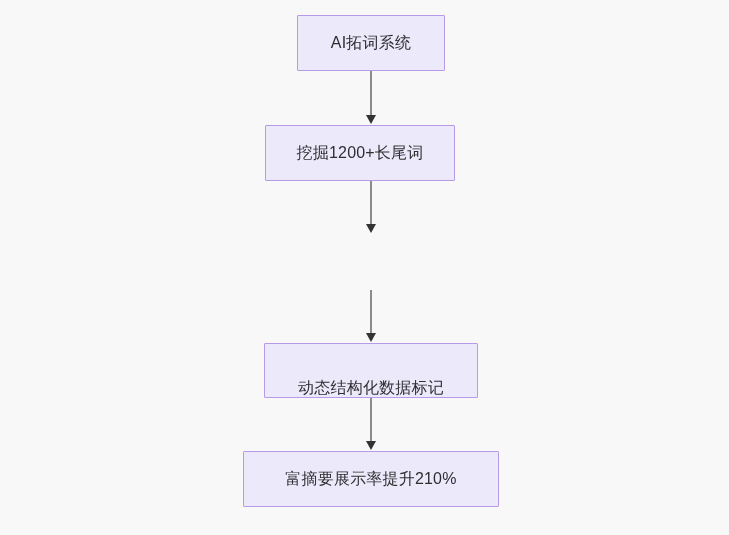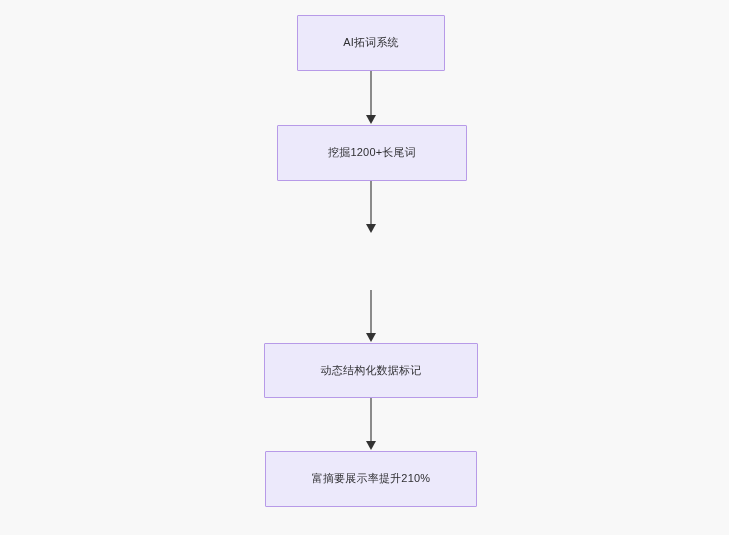--- a/index.html
+++ b/index.html
@@ -24,21 +24,21 @@
     box-sizing: border-box;
     background: #ece9fb;
     border: 1.5px solid #b79ae8;
     border-radius: 1px;
     display: flex;
     align-items: center;
     justify-content: center;
     transform: translateX(-50%);
   }
   .node-label {
-    font-size: 11px;
+    font-size: 16px;
     color: #2f2f32;
     line-height: 1.2;
     letter-spacing: 0.2px;
     white-space: nowrap;
     text-align: center;
   }
   .edge {
     position: absolute;
     transform: translateX(-50%);
     width: 2px;
@@ -68,26 +68,26 @@
   <div class="edge" style="left:371px; top:290px; height:45px;"></div>
   <div class="arrowhead" style="left:371px; top:333px;"></div>
 
   <div class="edge" style="left:371px; top:398px; height:45px;"></div>
   <div class="arrowhead" style="left:371px; top:441px;"></div>
 
   <div class="node" style="left:371px; top:15px; width:148px; height:56px;">
     <span class="node-label">AI拓词系统</span>
   </div>
 
-  <div class="node" style="left:372px; top:125px; width:190px; height:56px;">
+  <div class="node" style="left:360px; top:125px; width:190px; height:56px;">
     <span class="node-label">挖掘1200+长尾词</span>
   </div>
 
 
-  <div class="node" style="left:371px; top:343px; width:214px; height:55px;">
+  <div class="node" style="left:371px; top:343px; width:214px; height:55px;align-items:flex-end;">
     <span class="node-label">动态结构化数据标记</span>
   </div>
 
-  <div class="node" style="left:371px; top:451px; width:212px; height:56px;">
+  <div class="node" style="left:371px; top:451px; width:256px; height:56px;">
     <span class="node-label">富摘要展示率提升210%</span>
   </div>
 
 </div>
 
 </body></html>

